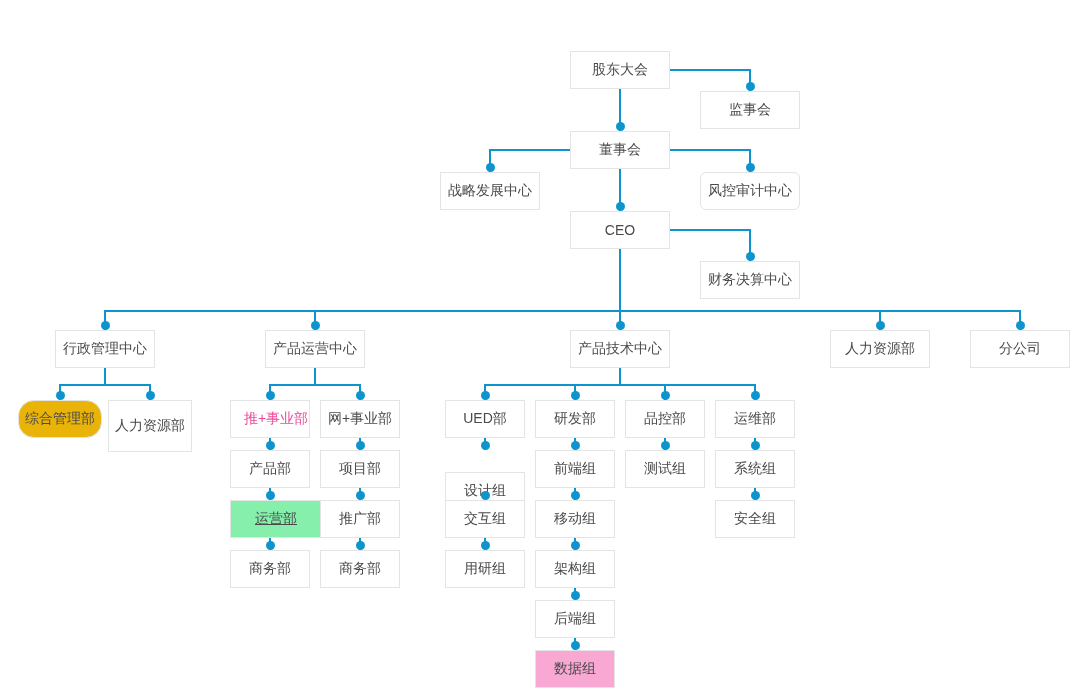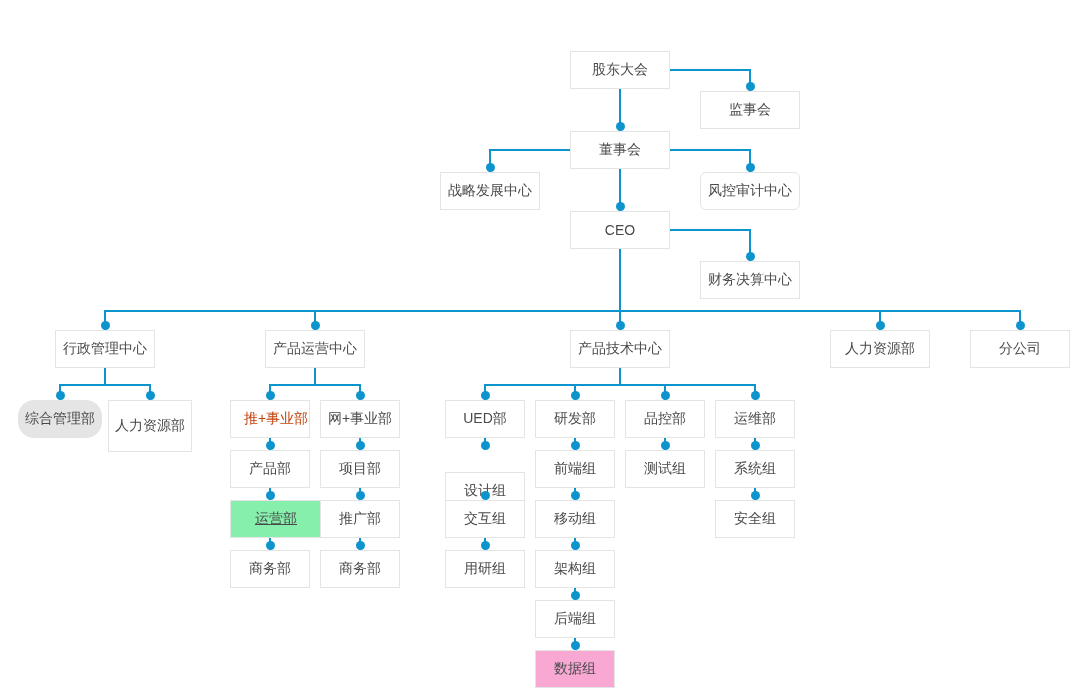--- a/index.html
+++ b/index.html
@@ -47,23 +47,23 @@
     <div class="node" style="left: 570px; top: 131px; width: 100px; height: 38px; border-color: rgb(228, 228, 228); background: rgb(255, 255, 255); color: rgb(74, 74, 74);">董事会</div>
     <div class="node" style="left: 440px; top: 172px; width: 100px; height: 38px; border-color: rgb(228, 228, 228); background: rgb(255, 255, 255); color: rgb(74, 74, 74);">战略发展中心</div>
     <div class="node" style="left: 700px; top: 172px; width: 100px; height: 38px; border-color: rgb(228, 228, 228); background: rgb(255, 255, 255); color: rgb(74, 74, 74); border-radius: 6px;">风控审计中心</div>
     <div class="node" style="left: 570px; top: 211px; width: 100px; height: 38px; border-color: rgb(228, 228, 228); background: rgb(255, 255, 255); color: rgb(74, 74, 74);">CEO</div>
     <div class="node" style="left: 700px; top: 261px; width: 100px; height: 38px; border-color: rgb(228, 228, 228); background: rgb(255, 255, 255); color: rgb(74, 74, 74);">财务决算中心</div>
     <div class="node" style="left: 55px; top: 330px; width: 100px; height: 38px; border-color: rgb(228, 228, 228); background: rgb(255, 255, 255); color: rgb(74, 74, 74);">行政管理中心</div>
     <div class="node" style="left: 265px; top: 330px; width: 100px; height: 38px; border-color: rgb(228, 228, 228); background: rgb(255, 255, 255); color: rgb(74, 74, 74);">产品运营中心</div>
     <div class="node" style="left: 570px; top: 330px; width: 100px; height: 38px; border-color: rgb(228, 228, 228); background: rgb(255, 255, 255); color: rgb(74, 74, 74);">产品技术中心</div>
     <div class="node" style="left: 830px; top: 330px; width: 100px; height: 38px; border-color: rgb(228, 228, 228); background: rgb(255, 255, 255); color: rgb(74, 74, 74);">人力资源部</div>
     <div class="node" style="left: 970px; top: 330px; width: 100px; height: 38px; border-color: rgb(228, 228, 228); background: rgb(255, 255, 255); color: rgb(74, 74, 74);">分公司</div>
-    <div class="node" style="left: 18px; top: 400px; width: 84px; height: 38px; border-color: rgb(228, 228, 228); background: #e5e5e5; color: rgb(74, 74, 74); border-radius: 16px;">综合管理部</div>
+    <div class="node" style="left: 18px; top: 400px; width: 84px; height: 38px; border-color: rgb(228, 228, 228); background: #eab308; color: rgb(74, 74, 74); border-radius: 16px;">综合管理部</div>
     <div class="node" style="left: 108px; top: 400px; width: 84px; height: 52px; border-color: rgb(228, 228, 228); background: rgb(255, 255, 255); color: rgb(74, 74, 74);">人力资源部</div>
-    <div class="node" style="left: 230px; top: 400px; width: 80px; height: 38px; border-color: rgb(228, 228, 228); background: rgb(255, 255, 255); color: #c2410c; padding-left: 12px;">推+事业部</div>
+    <div class="node" style="left: 230px; top: 400px; width: 80px; height: 38px; border-color: rgb(228, 228, 228); background: rgb(255, 255, 255); color: #ec4899; padding-left: 12px;">推+事业部</div>
     <div class="node" style="left: 320px; top: 400px; width: 80px; height: 38px; border-color: rgb(228, 228, 228); background: rgb(255, 255, 255); color: rgb(74, 74, 74);">网+事业部</div>
     <div class="node" style="left: 230px; top: 450px; width: 80px; height: 38px; border-color: rgb(228, 228, 228); background: rgb(255, 255, 255); color: rgb(74, 74, 74);">产品部</div>
     <div class="node" style="left: 320px; top: 450px; width: 80px; height: 38px; border-color: rgb(228, 228, 228); background: rgb(255, 255, 255); color: rgb(74, 74, 74); text-align: right;">项目部</div>
     <div class="node" style="left: 230px; top: 500px; width: 92px; height: 38px; border-color: rgb(228, 228, 228); background: #86efac; color: rgb(74, 74, 74); text-decoration: underline;">运营部</div>
     <div class="node" style="left: 320px; top: 500px; width: 80px; height: 38px; border-color: rgb(228, 228, 228); background: rgb(255, 255, 255); color: rgb(74, 74, 74);">推广部</div>
     <div class="node" style="left: 230px; top: 550px; width: 80px; height: 38px; border-color: rgb(228, 228, 228); background: rgb(255, 255, 255); color: rgb(74, 74, 74);">商务部</div>
     <div class="node" style="left: 320px; top: 550px; width: 80px; height: 38px; border-color: rgb(228, 228, 228); background: rgb(255, 255, 255); color: rgb(74, 74, 74);">商务部</div>
     <div class="node" style="left: 445px; top: 400px; width: 80px; height: 38px; border-color: rgb(228, 228, 228); background: rgb(255, 255, 255); color: rgb(74, 74, 74);">UED部</div>
     <div class="node" style="left: 445px; top: 472px; width: 80px; height: 38px; border-color: rgb(228, 228, 228); background: rgb(255, 255, 255); color: rgb(74, 74, 74);">设计组</div>
     <div class="node" style="left: 445px; top: 550px; width: 80px; height: 38px; border-color: rgb(228, 228, 228); background: rgb(255, 255, 255); color: rgb(74, 74, 74);">用研组</div>

